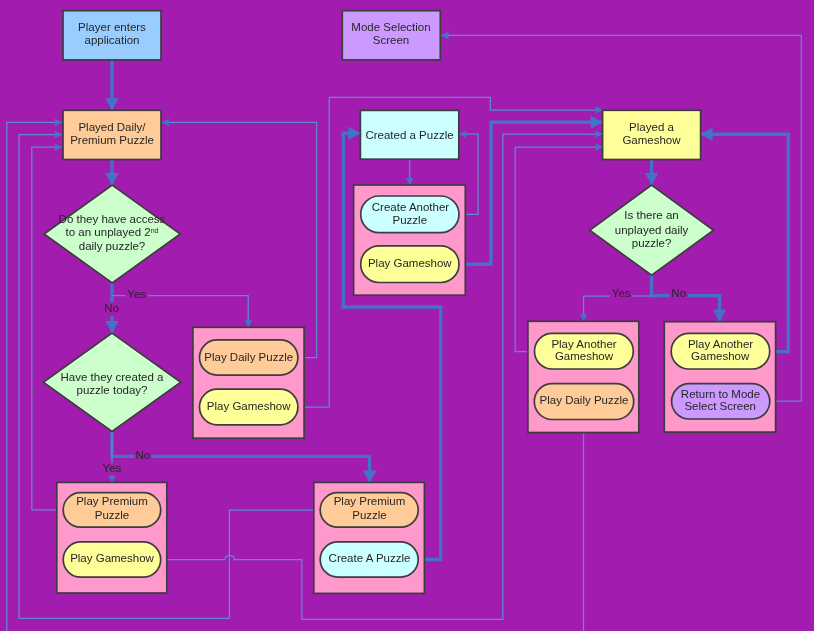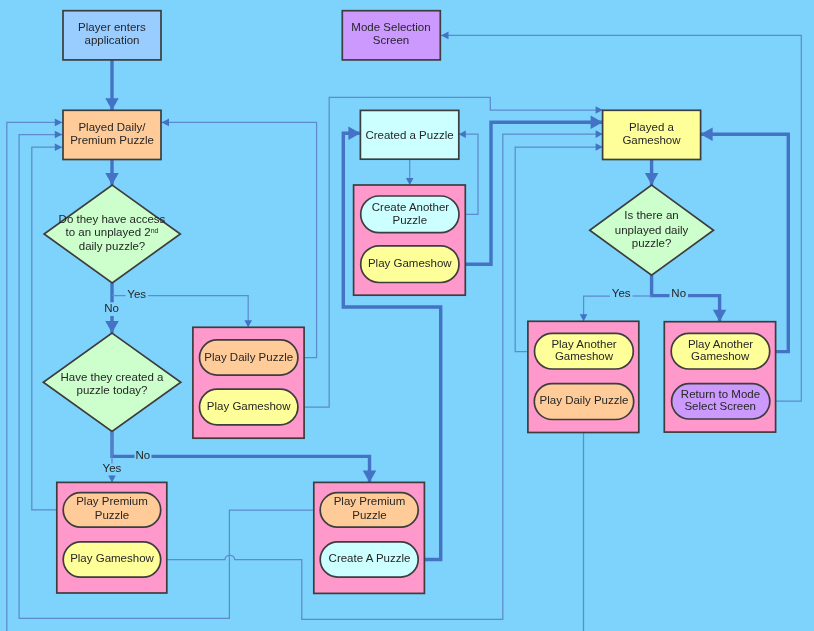--- a/index.html
+++ b/index.html
@@ -1,18 +1,18 @@
 <!DOCTYPE html>
 <html><head>
 <meta charset="utf-8">
 <title>Player Flow Diagram</title>
 <style>
   html,body{margin:0;padding:0;background:#ffffff;}
   body{width:814px;height:631px;overflow:hidden;font-family:"Liberation Sans",sans-serif;}
-  #stage{position:relative;width:814px;height:631px;background:#7dd3fc;text-decoration:underline;}
+  #stage{position:relative;width:814px;height:631px;background:#a21caf;text-decoration:underline;}
   svg#chart{display:block;}
   svg#chart text{font-family:"Liberation Sans",sans-serif;font-size:11.5px;fill:#262626;text-anchor:middle;}
   .shape{stroke:#3d3d3d;stroke-width:1.7;}
   .thin{stroke:#5E8BCC;stroke-width:1.25;fill:none;}
   .thinf{fill:#4472C4;}
   .thick{stroke:#4472C4;stroke-width:3.4;fill:none;}
   .thickf{fill:#4472C4;}
 </style>
 </head>
 <body>

